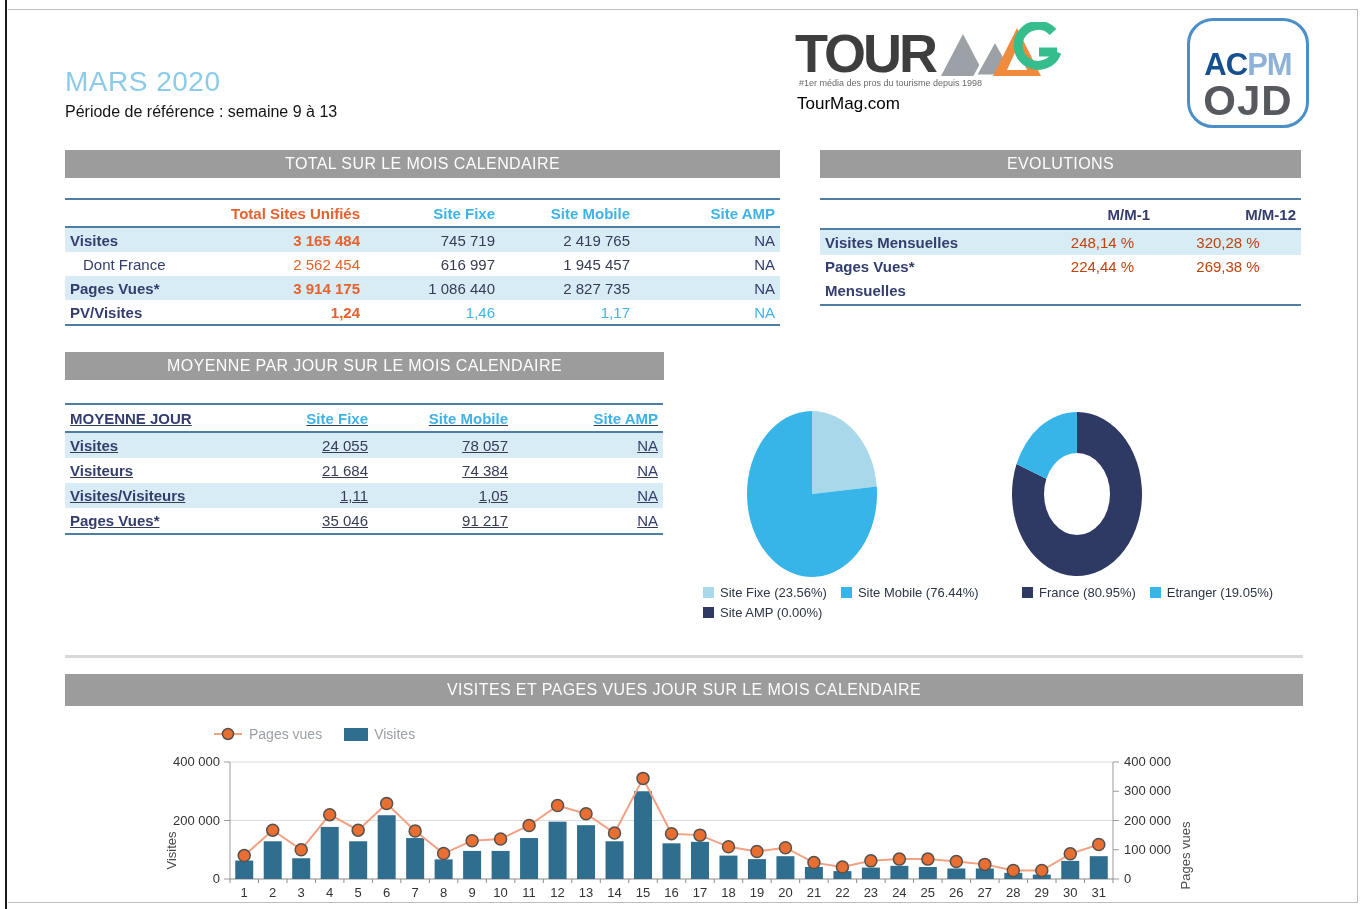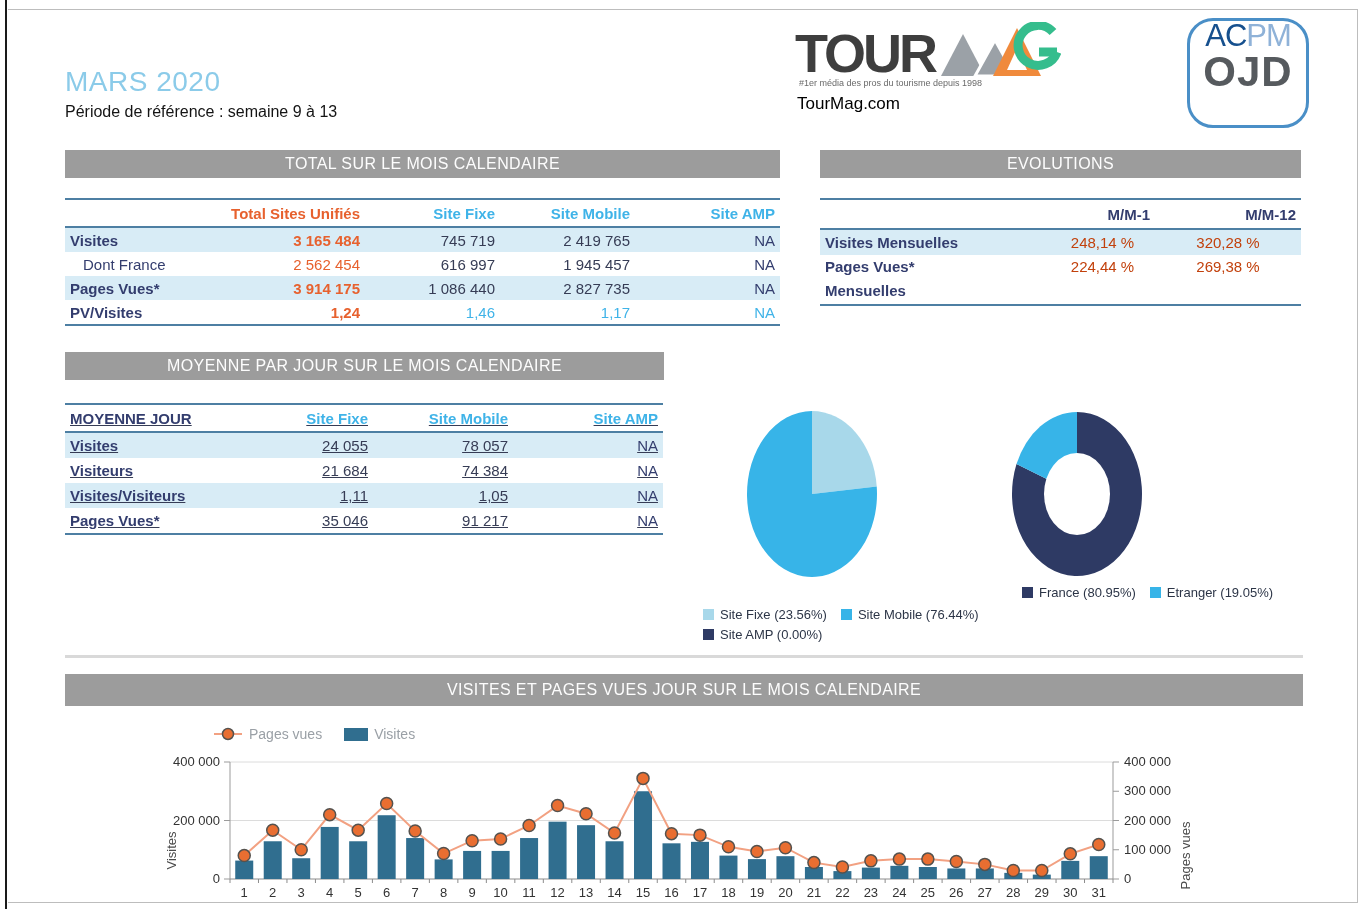--- a/index.html
+++ b/index.html
@@ -11,21 +11,21 @@
 
   .title{position:absolute;left:65px;top:28px;font-size:31px;color:#141414;letter-spacing:.5px;}
   .subtitle{position:absolute;left:65px;top:66px;font-size:28px;color:#8bcbe9;letter-spacing:.5px;}
   .period{position:absolute;left:65px;top:103px;font-size:16px;color:#141414;}
 
   .tourmag{position:absolute;left:795px;top:22px;width:270px;height:100px;}
   .tm-tagline{position:absolute;left:4px;top:56px;font-size:9px;color:#6a6a6a;}
   .tm-site{position:absolute;left:2px;top:72px;font-size:17px;color:#000;}
 
   .acpm{position:absolute;left:1187px;top:18px;width:122px;height:110px;border:3px solid #4a8fc7;border-radius:26px;box-sizing:border-box;background:#fff;text-align:center;}
-  .acpm-l1{margin-top:0;font-size:31px;font-weight:normal;letter-spacing:-1px;line-height:30px;}
+  .acpm-l1{margin-top:29px;font-size:31px;font-weight:bold;letter-spacing:-1px;line-height:30px;}
   .acpm-l1 .ac{color:#16508e;} .acpm-l1 .pm{color:#8fb2d8;}
   .acpm-l2{font-size:42px;font-weight:bold;color:#565a5e;line-height:42px;letter-spacing:1px;}
 
   .banner{position:absolute;height:28px;background:#9c9c9c;color:#fdfdfd;font-size:16px;letter-spacing:.4px;display:flex;align-items:center;justify-content:center;}
   .banner.b5{height:32px;}
 
   .tbl{position:absolute;border-top:2px solid #4d7fa3;border-bottom:2px solid #4d7fa3;font-size:15px;color:#363c55;}
   .trow{display:flex;align-items:center;}
   .trow.hdr{border-bottom:2px solid #4d7fa3;font-weight:bold;}
   .c{padding:0 5px;box-sizing:border-box;overflow:hidden;white-space:nowrap;}
@@ -190,21 +190,21 @@
   </div>
 
   <svg id="pie-svg" class="pies" viewBox="0 0 598 200">
       <path d="M 108 96 L 108 13 A 65 83 0 0 1 172.73412849644183 88.50057871776534 Z" fill="#a8d8ea"></path>
       <path d="M 108 96 L 172.73412849644183 88.50057871776534 A 65 83 0 1 1 107.99999999999999 13 Z" fill="#37b4e8"></path>
       <path d="M 373 96 L 373 14 A 65 82 0 1 1 312.4896544473992 66.05345552488978 Z" fill="#2e3a64"></path>
       <path d="M 373 96 L 312.4896544473992 66.05345552488978 A 65 82 0 0 1 373 14 Z" fill="#37b4e8"></path>
       <ellipse cx="373" cy="96" rx="33" ry="41" fill="#fff"></ellipse>
     </svg>
 
-  <div class="pie-legend" style="left:703px;top:605px;width:300px;">
+  <div class="pie-legend" style="left:703px;top:583px;width:300px;">
     <span class="pl-item">
         <span class="swatch" style="background: rgb(168, 216, 234);"></span>
         <span>Site Fixe (23.56%)</span>
       </span><span class="pl-item">
         <span class="swatch" style="background: rgb(55, 180, 232);"></span>
         <span>Site Mobile (76.44%)</span>
       </span><br>
     <span class="pl-item">
         <span class="swatch" style="background: rgb(46, 58, 100);"></span>
         <span>Site AMP (0.00%)</span>

